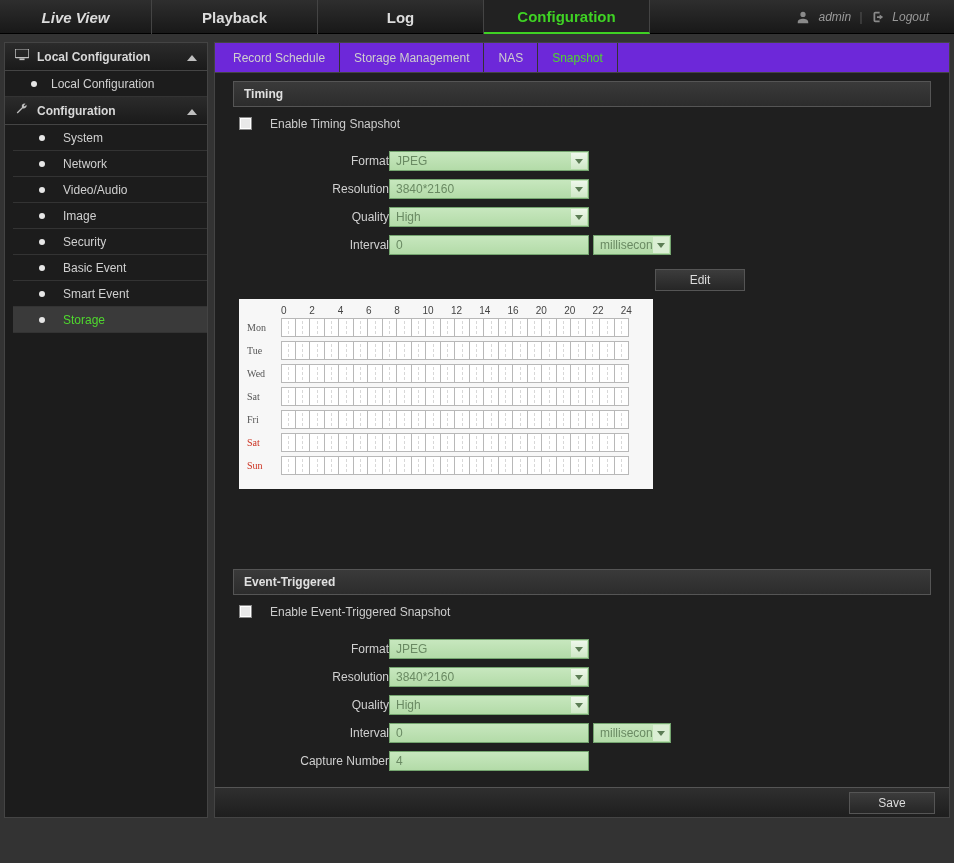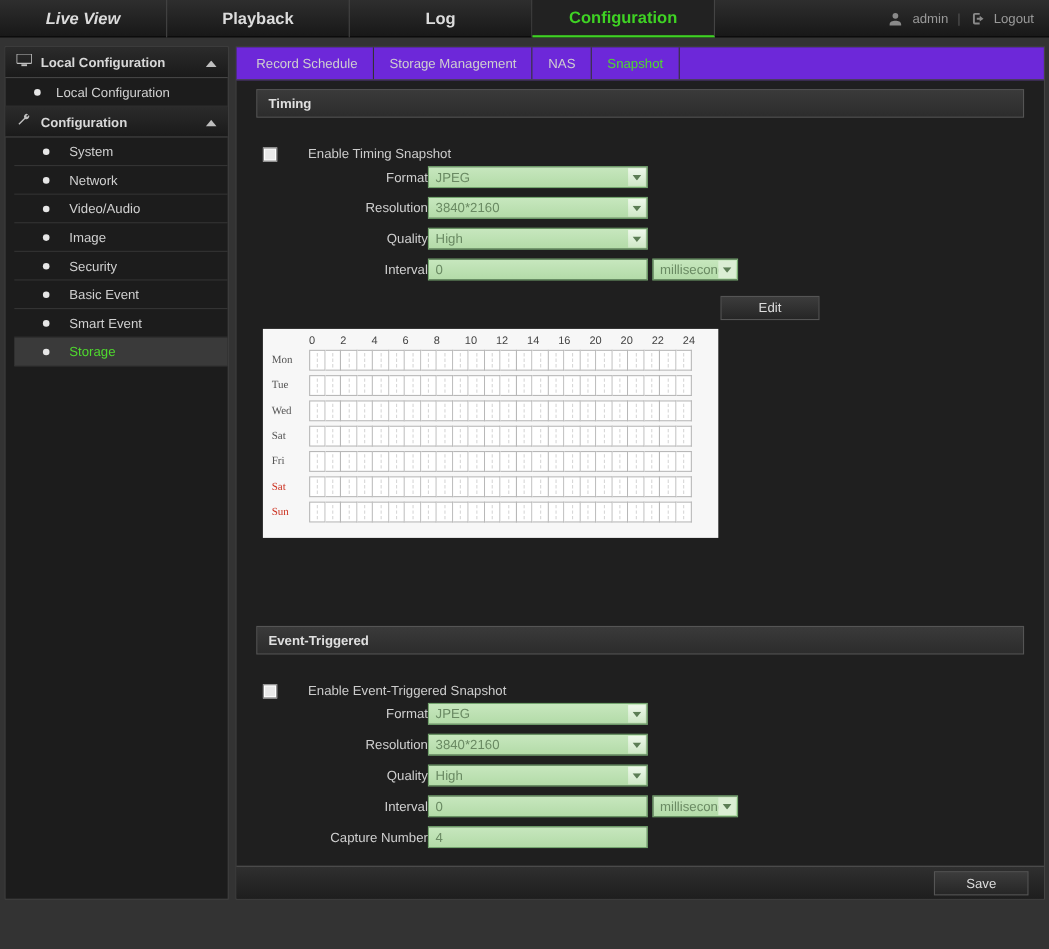--- a/index.html
+++ b/index.html
@@ -2,21 +2,21 @@
 <html><head>
 <meta charset="utf-8">
 <style>
   * { box-sizing: border-box; margin: 0; padding: 0; }
   body { font-family: Arial, sans-serif; background: #333; color: #ccc; font-size: 12px; }
   .topbar { display: flex; height: 34px; background: linear-gradient(#2e2e2e,#181818); border-bottom: 1px solid #000; }
   .topbar .nav { display: flex; }
   .topbar .nav .item { width: 166px; height: 34px; display:flex; align-items:center; justify-content:center; color:#dcdcdc; border-right:1px solid #444; font-size:15px; font-weight:bold; cursor:pointer; }
   .topbar .nav .item.live { width:152px; font-style:italic;}
   .topbar .nav .item.active { color:#3fd224; border-bottom:2px solid #3fd224; background:#222; }
-  .topbar .user { margin-left:auto; display:flex; align-items:center; gap:8px; padding-right:14px; color:#999; font-size:12px;}
+  .topbar .user { margin-left:auto; display:flex; align-items:center; gap:8px; padding-right:25px; color:#999; font-size:12px;font-style:italic;}
   .topbar .user .ic { width:14px; height:14px; display:inline-block; }
   .topbar .user svg { fill:#8a8a8a; }
   .topbar .user .sep { color:#555; }
 
   .workspace { display:flex; padding:8px 4px 4px 4px; gap:6px; }
   .sidebar { width:204px; background:#1c1c1c; border:1px solid #444; }
   .sidebar .sec { height:28px; display:flex; align-items:center; padding:0 10px; background:linear-gradient(#2b2b2b,#1a1a1a); border-bottom:1px solid #444; color:#d8d8d8; font-weight:bold; gap:8px;}
   .sidebar .sec .caret { margin-left:auto; }
   .sidebar .sec svg { fill:#bfbfbf; }
   .sidebar ul { list-style:none; }
@@ -29,21 +29,21 @@
   .main { flex:1; background:#1f1f1f; border:1px solid #444; min-height:776px; position:relative; }
   .tabs { display:flex; height:30px; border-bottom:1px solid #444; background:#6d28d9; padding-left:4px;}
   .tabs .tab { padding:0 14px; display:flex; align-items:center; color:#cfcfcf; font-size:12px; cursor:pointer; border-right:1px solid #333;}
   .tabs .tab.active { color:#4fd82e; }
 
   .panel { padding:8px 18px 20px 18px; }
   .group-hdr { background:linear-gradient(#3a3a3a,#2c2c2c); border:1px solid #555; height:26px; display:flex; align-items:center; padding:0 10px; color:#e0e0e0; font-weight:bold; }
   .form { padding:10px 6px; }
   .row { display:flex; align-items:center; height:28px; }
   .row .lbl { width:150px; color:#d0d0d0;text-align:right; }
-  .chk { display:flex; align-items:flex-end; gap:28px; height:30px; }
+  .chk { display:flex; align-items:flex-start; gap:18px; height:30px; }
   .chk .box { width:13px; height:13px; border:1px solid #888; background:#e9e9e9; box-shadow:inset 0 0 0 1px #fff;}
   .select, .input { height:20px; border:1px solid #74a56f; background:linear-gradient(#c7e7be,#b3dba8); color:#6a8a63; padding:0 6px; display:flex; align-items:center; position:relative;}
   .select { width:200px; }
   .select .arrow { position:absolute; right:1px; top:1px; width:16px; height:16px; background:linear-gradient(#eef8eb,#cfe8c7); display:flex; align-items:center; justify-content:center; }
   .select .arrow svg { fill:#5c7d55; }
   .input { width:200px; }
   .unit { width:78px; margin-left:4px; }
   .unitwrap { display:flex; }
   .unitwrap .select.unit { width:78px; }
   .unitwrap .select.unit .arrow { background:#dbeed4;}

